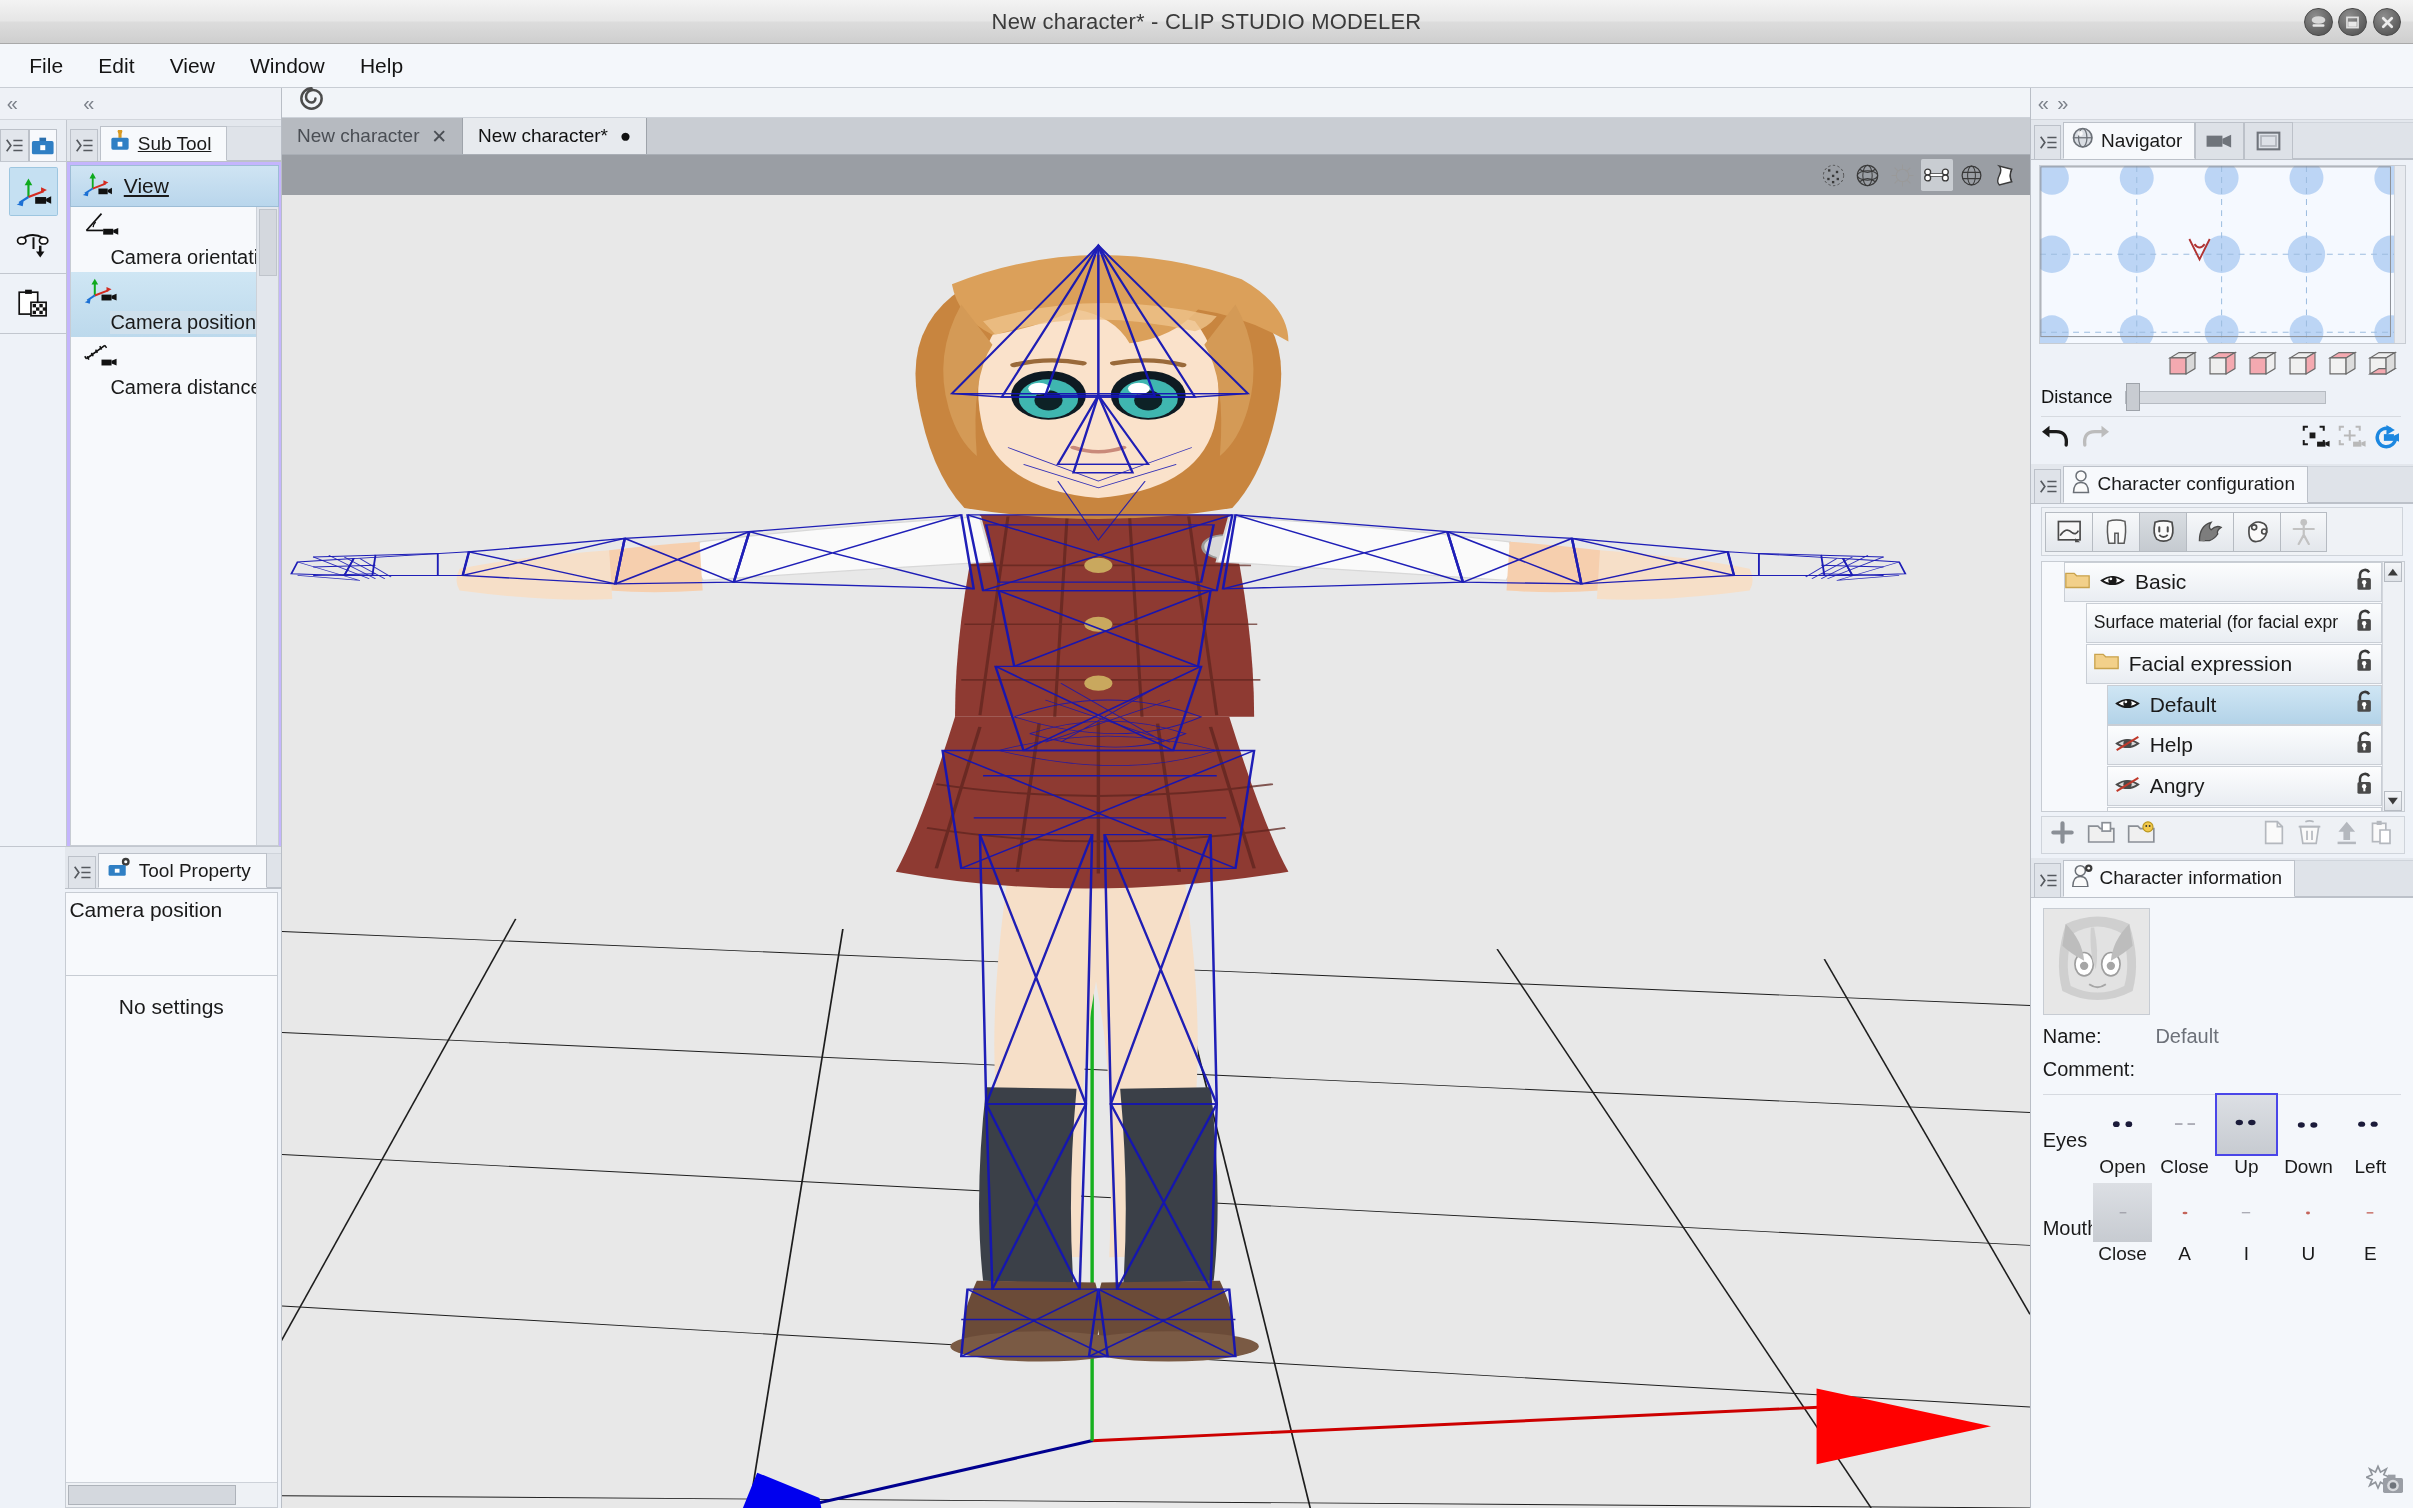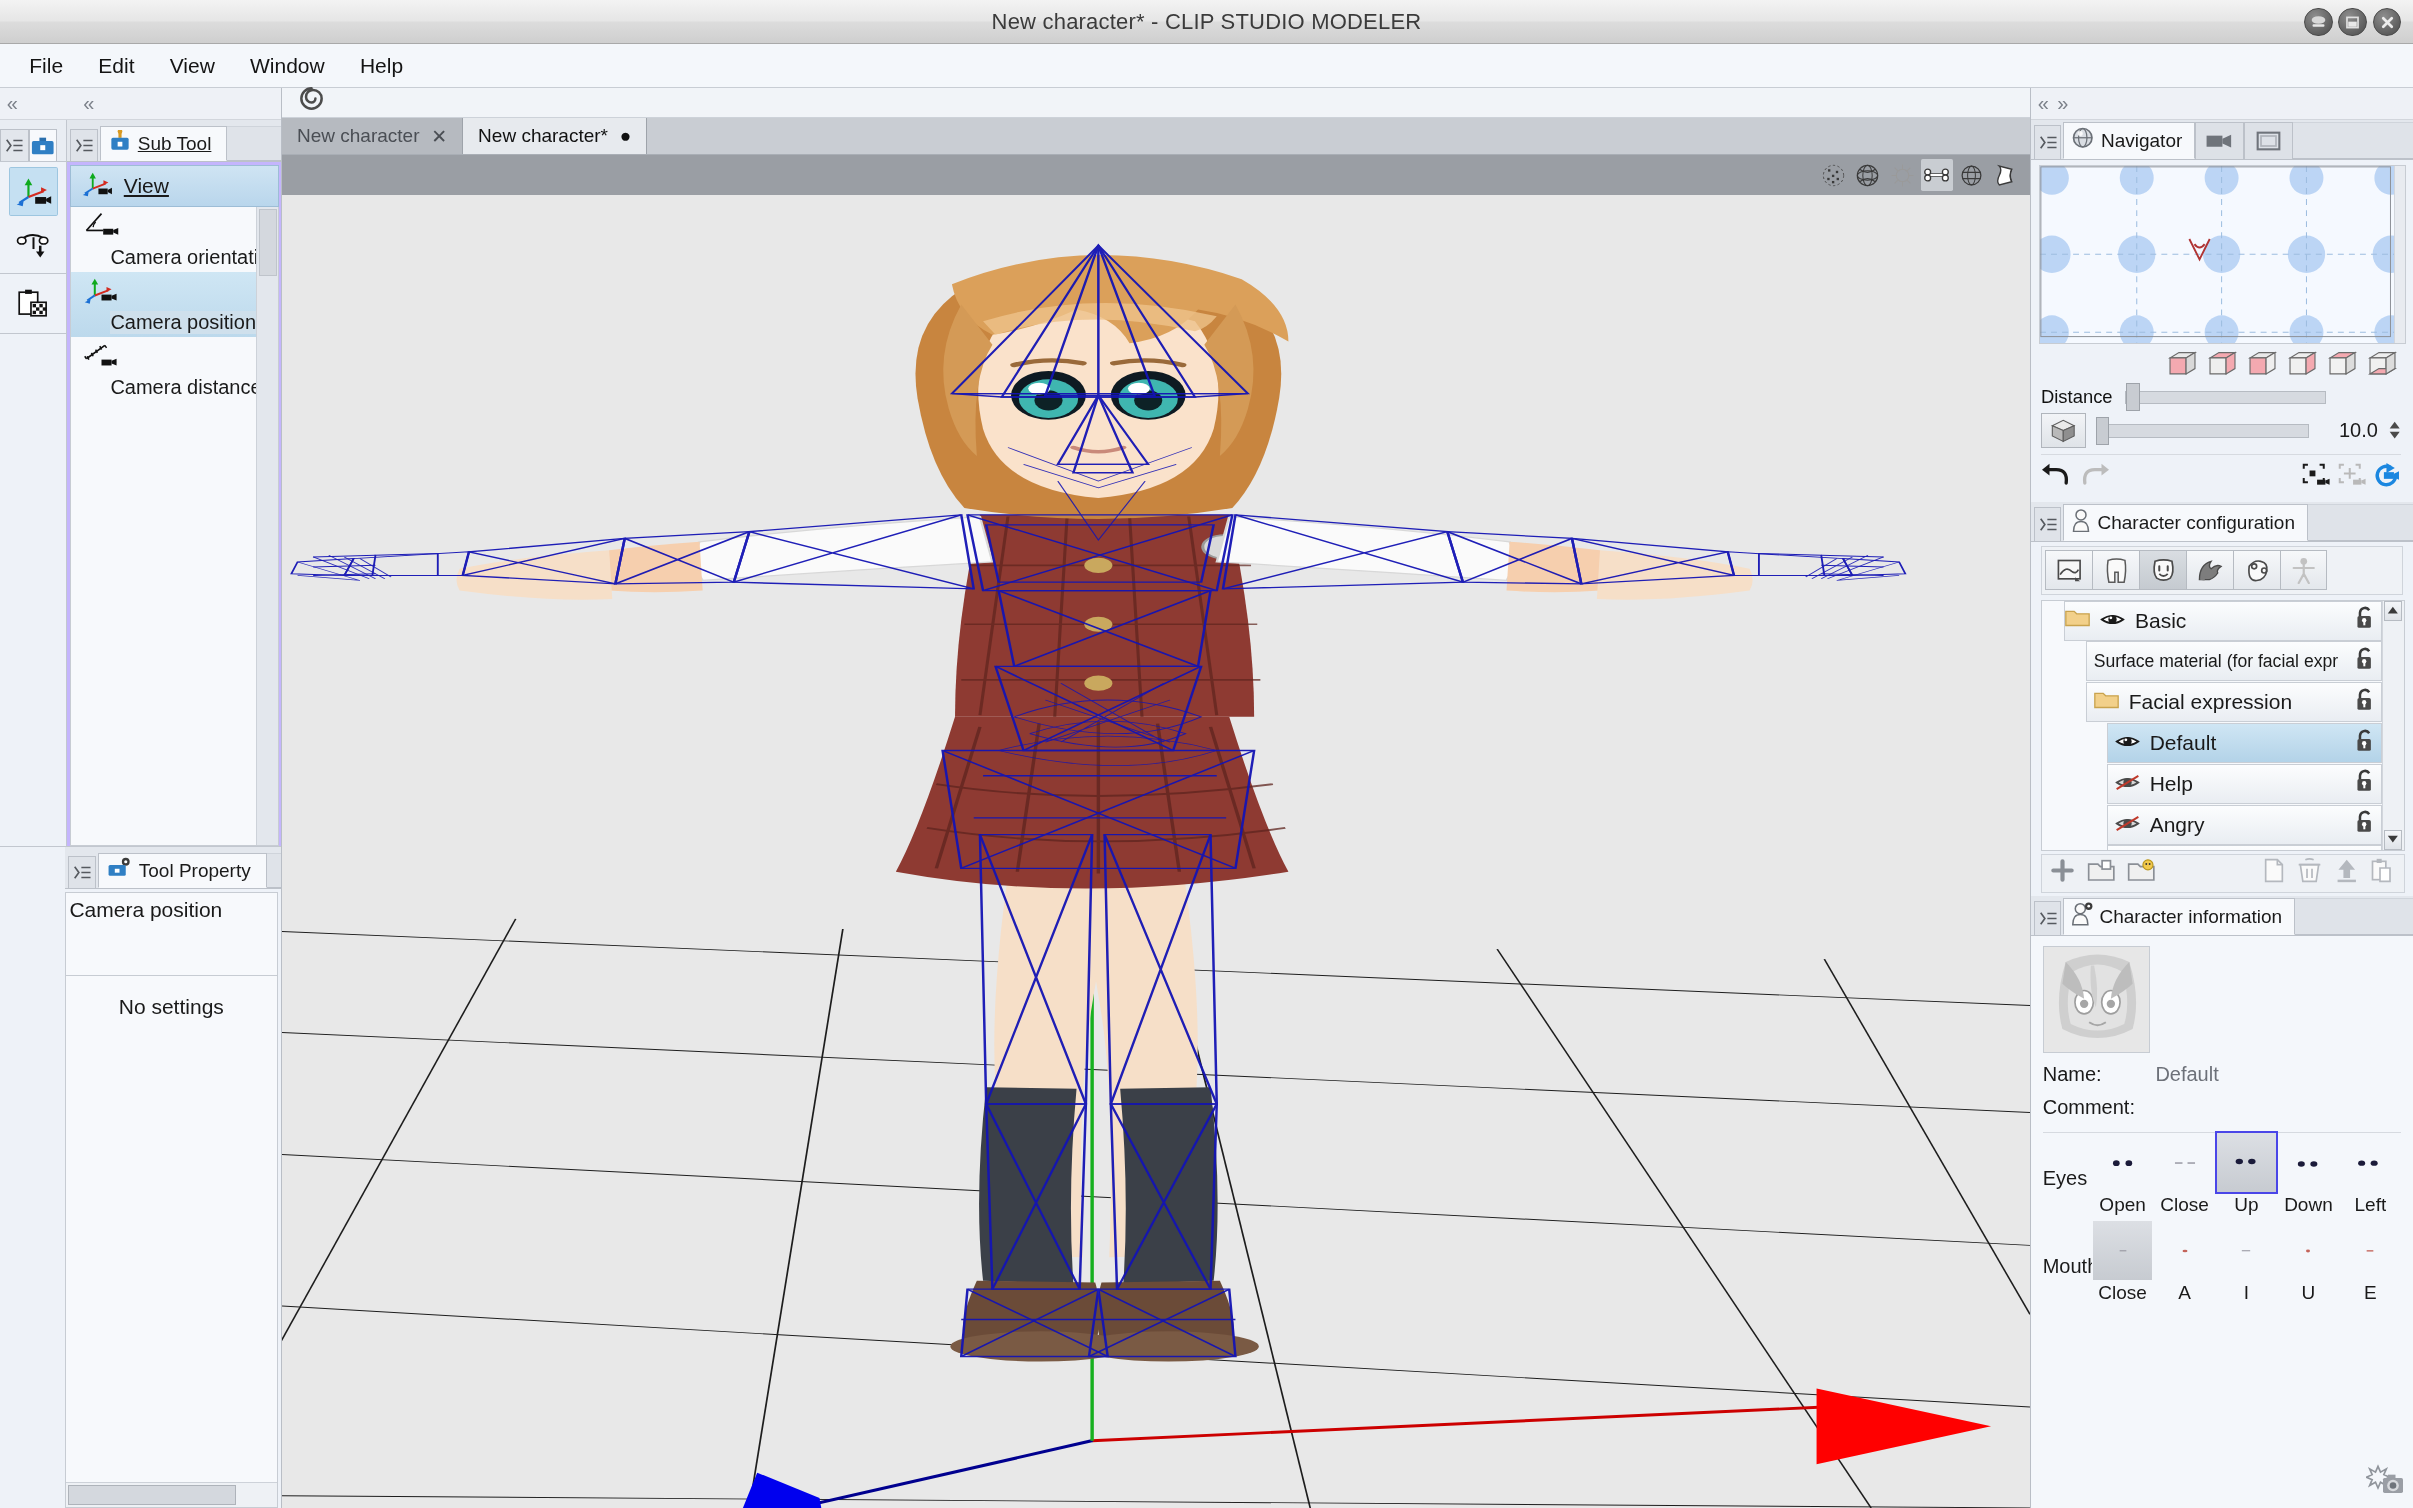--- a/index.html
+++ b/index.html
@@ -809,42 +809,20 @@
 
       <div class="dist-row">
         <div class="dist-label">Distance</div>
         <div class="slider">
           <div class="track"></div>
           <div class="knob" style="left:1.7px"></div>
         </div>
         <div style="width:69px"></div>
       </div>
 
-      <div class="dist-row2">
-        <div class="cubebtn">
-          <svg viewBox="0 0 36 32" width="28.5" height="25">
-              <path d="M4 10 l14 -7 l14 7 l-14 6z" fill="#eaeaea" stroke="#5e5e5e" stroke-width="1.4"></path>
-              <path d="M4 10 l14 6 l0 14 l-14 -7z" fill="#b9b9b9" stroke="#5e5e5e" stroke-width="1.4"></path>
-              <path d="M32 10 l-14 6 l0 14 l14 -7z" fill="#8f8f8f" stroke="#5e5e5e" stroke-width="1.4"></path>
-            </svg>
-        </div>
-        <div class="slider">
-          <div class="track"></div>
-          <div class="knob" style="left:0px"></div>
-        </div>
-        <div class="distval">10.0</div>
-        <div class="spin">
-          <svg width="13.4" height="8.4" viewBox="0 0 16 10">
-              <path d="M8 1 l6 8 H2z" fill="#4a4a4a"></path>
-            </svg>
-          <svg width="13.4" height="8.4" viewBox="0 0 16 10">
-              <path d="M8 9 l6 -8 H2z" fill="#4a4a4a"></path>
-            </svg>
-        </div>
-      </div>
 
       <div class="undorow">
         <div class="undoleft">
           <span>
             <svg width="32" height="25" viewBox="0 0 38 30">
                 <path d="M30 24 q2 -16 -12 -16 H8" fill="none" stroke="#1a1a1a" stroke-width="4" stroke-linecap="round"></path>
                 <path d="M10 1 L1 8 L10 15z" fill="#1a1a1a"></path>
               </svg>
           </span>
           <span>

